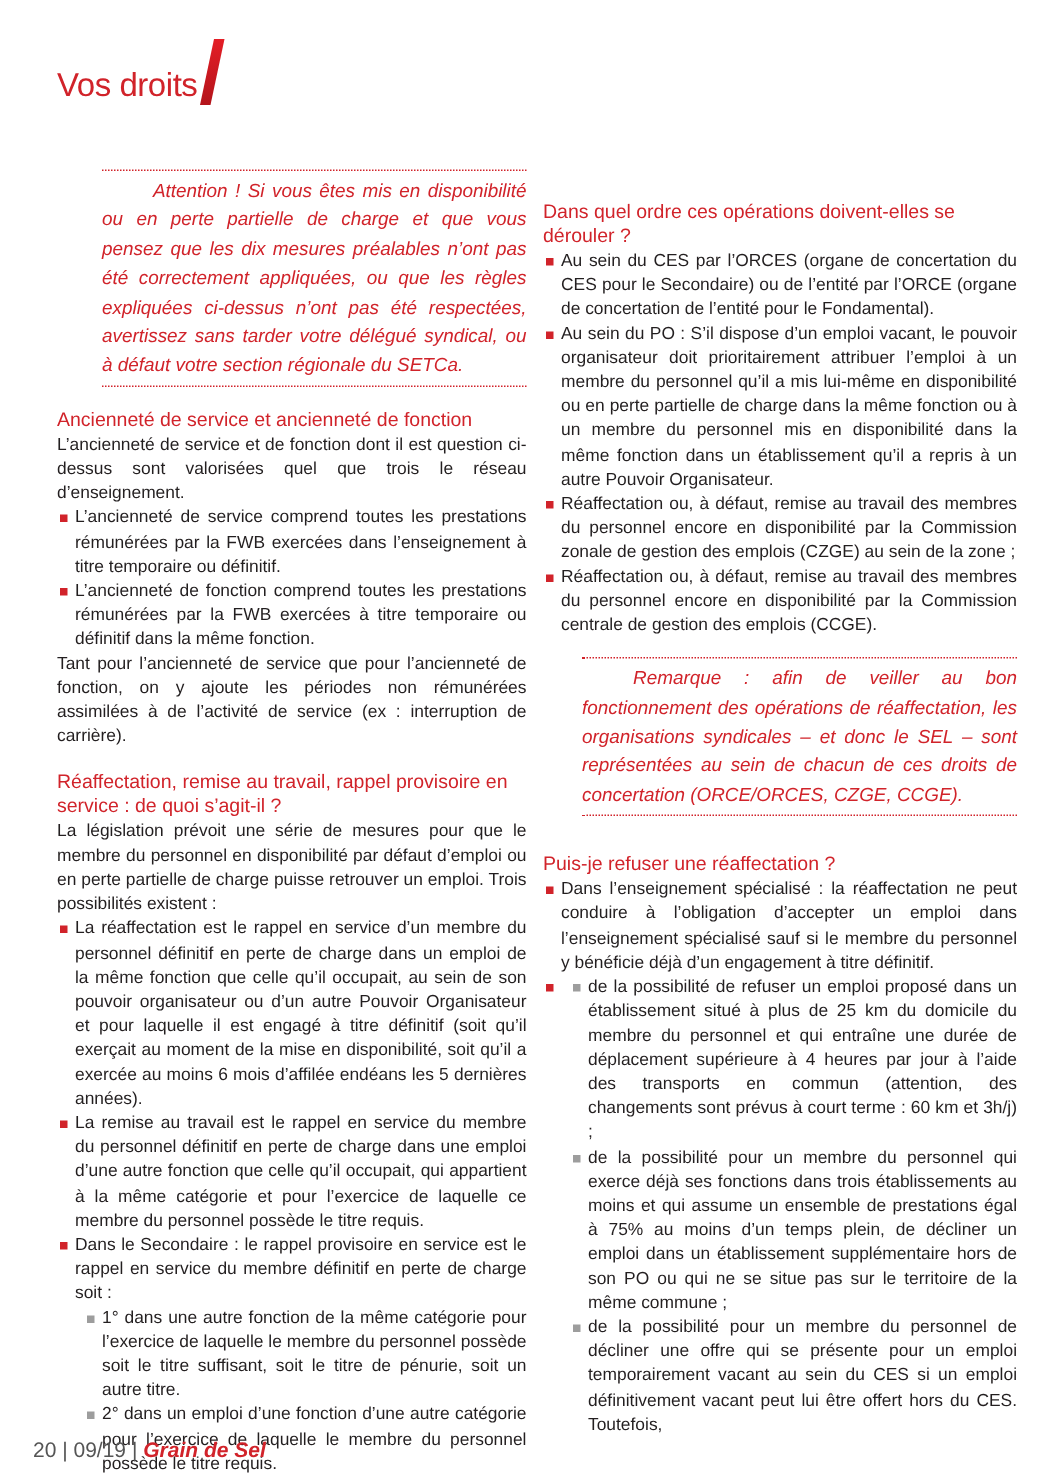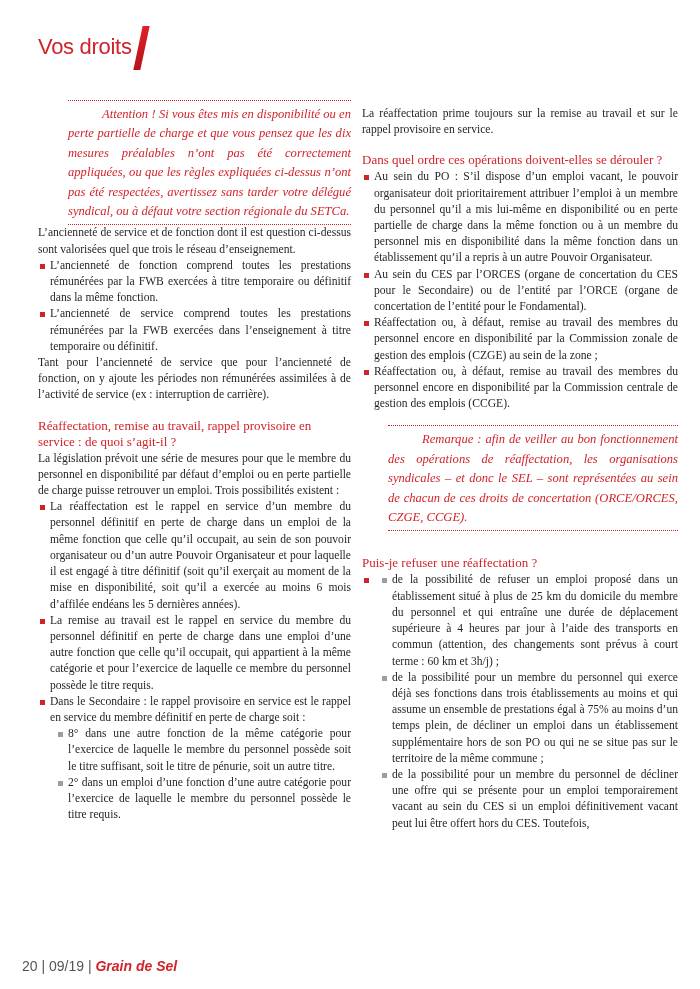--- a/index.html
+++ b/index.html
@@ -1,22 +1,22 @@
 <!DOCTYPE html>
 <html><head>
 <meta charset="utf-8">
 <style>
   html, body { margin: 0; padding: 0; background: #ffffff; }
   body { width: 700px; height: 989px; position: relative; overflow: hidden;
          font-family: "Liberation Sans", "DejaVu Sans", sans-serif; color: #231f20; }
-  .header { position: absolute; left: 38px; top: 34px; display: flex; align-items: flex-start; }
+  .header { position: absolute; left: 38px; top: 34px; display: flex; align-items: flex-end; }
   .header .title { font-size: 22px; color: #d1232a; letter-spacing: -0.3px; }
   .header .slash { display: inline-block; width: 7px; height: 44px; margin-left: 6px;
                    background: linear-gradient(#e41e26, #b3141b); transform: skewX(-12deg); margin-top: -8px; }
-  .col { position: absolute; top: 100px; width: 313px; font-size: 11.6px; line-height: 16.2px; font-family: Liberation Serif, serif; }
+  .col { position: absolute; top: 113px; width: 313px; font-size: 11.6px; line-height: 16.2px; }
   .col-left { left: 38px; }
   .col-right { left: 362px; width: 316px; }
   p { margin: 0; text-align: justify; }
   .callout { border-top: 1px dotted #d1232a; border-bottom: 1px dotted #d1232a;
              color: #d1232a; font-style: italic; font-size: 12.6px; line-height: 19.4px;
              padding: 4px 0 3px 0; text-align: justify; }
   .callout .indent { display: inline-block; width: 34px; }
   .callout-left { margin-left: 30px; }
   .callout-right { margin-left: 26px; }
   h2 { font-weight: normal; color: #d1232a; font-size: 13px; line-height: 16px; margin: 14px 0 1px 0; }
@@ -32,59 +32,60 @@
 <body>
 
 <div class="header">
   <span class="title">Vos droits</span>
   <span class="slash"></span>
 </div>
 
 <div class="col col-left">
   <div class="callout callout-left"><span class="indent"></span><span>Attention ! Si vous êtes mis en disponibilité ou en perte partielle de charge et que vous pensez que les dix mesures préalables n’ont pas été correctement appliquées, ou que les règles expliquées ci-dessus n’ont pas été respectées, avertissez sans tarder votre délégué syndical, ou à défaut votre section régionale du SETCa.</span></div>
 
+  <h2>Ancienneté de service et ancienneté de fonction</h2>
   <p>L’ancienneté de service et de fonction dont il est question ci-dessus sont valorisées quel que trois le réseau d’enseignement.</p>
   <ul>
+    <li>L’ancienneté de service comprend toutes les prestations rémunérées par la FWB exercées dans l’enseignement à titre temporaire ou définitif.</li>
     <li>L’ancienneté de fonction comprend toutes les prestations rémunérées par la FWB exercées à titre temporaire ou définitif dans la même fonction.</li>
-    <li>L’ancienneté de service comprend toutes les prestations rémunérées par la FWB exercées dans l’enseignement à titre temporaire ou définitif.</li>
   </ul>
   <p>Tant pour l’ancienneté de service que pour l’ancienneté de fonction, on y ajoute les périodes non rémunérées assimilées à de l’activité de service (ex : interruption de carrière).</p>
 
   <h2>Réaffectation, remise au travail, rappel provisoire en service : de quoi s’agit-il ?</h2>
   <p>La législation prévoit une série de mesures pour que le membre du personnel en disponibilité par défaut d’emploi ou en perte partielle de charge puisse retrouver un emploi. Trois possibilités existent :</p>
   <ul>
     <li>La réaffectation est le rappel en service d’un membre du personnel définitif en perte de charge dans un emploi de la même fonction que celle qu’il occupait, au sein de son pouvoir organisateur ou d’un autre Pouvoir Organisateur et pour laquelle il est engagé à titre définitif (soit qu’il exerçait au moment de la mise en disponibilité, soit qu’il a exercée au moins 6 mois d’affilée endéans les 5 dernières années).</li>
     <li>La remise au travail est le rappel en service du membre du personnel définitif en perte de charge dans une emploi d’une autre fonction que celle qu’il occupait, qui appartient à la même catégorie et pour l’exercice de laquelle ce membre du personnel possède le titre requis.</li>
     <li>
       <span>Dans le Secondaire : le rappel provisoire en service est le rappel en service du membre définitif en perte de charge soit :</span>
       <ul class="sub">
-        <li>8° dans une autre fonction de la même catégorie pour l’exercice de laquelle le membre du personnel possède soit le titre suffisant, soit le titre de pénurie, soit un autre titre.</li>
+        <li>1° dans une autre fonction de la même catégorie pour l’exercice de laquelle le membre du personnel possède soit le titre suffisant, soit le titre de pénurie, soit un autre titre.</li>
         <li>2° dans un emploi d’une fonction d’une autre catégorie pour l’exercice de laquelle le membre du personnel possède le titre requis.</li>
       </ul>
     </li>
   </ul>
 </div>
 
 <div class="col col-right">
   <div style="height:6px"></div>
-  <p>La réaffectation prime toujours sur la remise au travail et sur le rappel provisoire en service.</p>
 
   <h2>Dans quel ordre ces opérations doivent-elles se dérouler ?</h2>
   <ul>
+    <li>Au sein du CES par l’ORCES (organe de concertation du CES pour le Secondaire) ou de l’entité par l’ORCE (organe de concertation de l’entité pour le Fondamental).</li>
     <li>Au sein du PO : S’il dispose d’un emploi vacant, le pouvoir organisateur doit prioritairement attribuer l’emploi à un membre du personnel qu’il a mis lui-même en disponibilité ou en perte partielle de charge dans la même fonction ou à un membre du personnel mis en disponibilité dans la même fonction dans un établissement qu’il a repris à un autre Pouvoir Organisateur.</li>
-    <li>Au sein du CES par l’ORCES (organe de concertation du CES pour le Secondaire) ou de l’entité par l’ORCE (organe de concertation de l’entité pour le Fondamental).</li>
     <li>Réaffectation ou, à défaut, remise au travail des membres du personnel encore en disponibilité par la Commission zonale de gestion des emplois (CZGE) au sein de la zone ;</li>
     <li>Réaffectation ou, à défaut, remise au travail des membres du personnel encore en disponibilité par la Commission centrale de gestion des emplois (CCGE).</li>
   </ul>
 
   <div style="height:13px"></div>
   <div class="callout callout-right"><span class="indent"></span><span>Remarque : afin de veiller au bon fonctionnement des opérations de réaffectation, les organisations syndicales – et donc le SEL – sont représentées au sein de chacun de ces droits de concertation (ORCE/ORCES, CZGE, CCGE).</span></div>
 
   <h2 style="margin-top:24px">Puis-je refuser une réaffectation ?</h2>
   <ul>
+    <li>Dans l’enseignement spécialisé : la réaffectation ne peut conduire à l’obligation d’accepter un emploi dans l’enseignement spécialisé sauf si le membre du personnel y bénéficie déjà d’un engagement à titre définitif.</li>
     <li>
       <ul class="sub">
         <li>de la possibilité de refuser un emploi proposé dans un établissement situé à plus de 25 km du domicile du membre du personnel et qui entraîne une durée de déplacement supérieure à 4 heures par jour à l’aide des transports en commun (attention, des changements sont prévus à court terme : 60 km et 3h/j) ;</li>
         <li>de la possibilité pour un membre du personnel qui exerce déjà ses fonctions dans trois établissements au moins et qui assume un ensemble de prestations égal à 75% au moins d’un temps plein, de décliner un emploi dans un établissement supplémentaire hors de son PO ou qui ne se situe pas sur le territoire de la même commune ;</li>
         <li>de la possibilité pour un membre du personnel de décliner une offre qui se présente pour un emploi temporairement vacant au sein du CES si un emploi définitivement vacant peut lui être offert hors du CES. Toutefois,</li>
       </ul>
     </li>
   </ul>
 </div>
 

